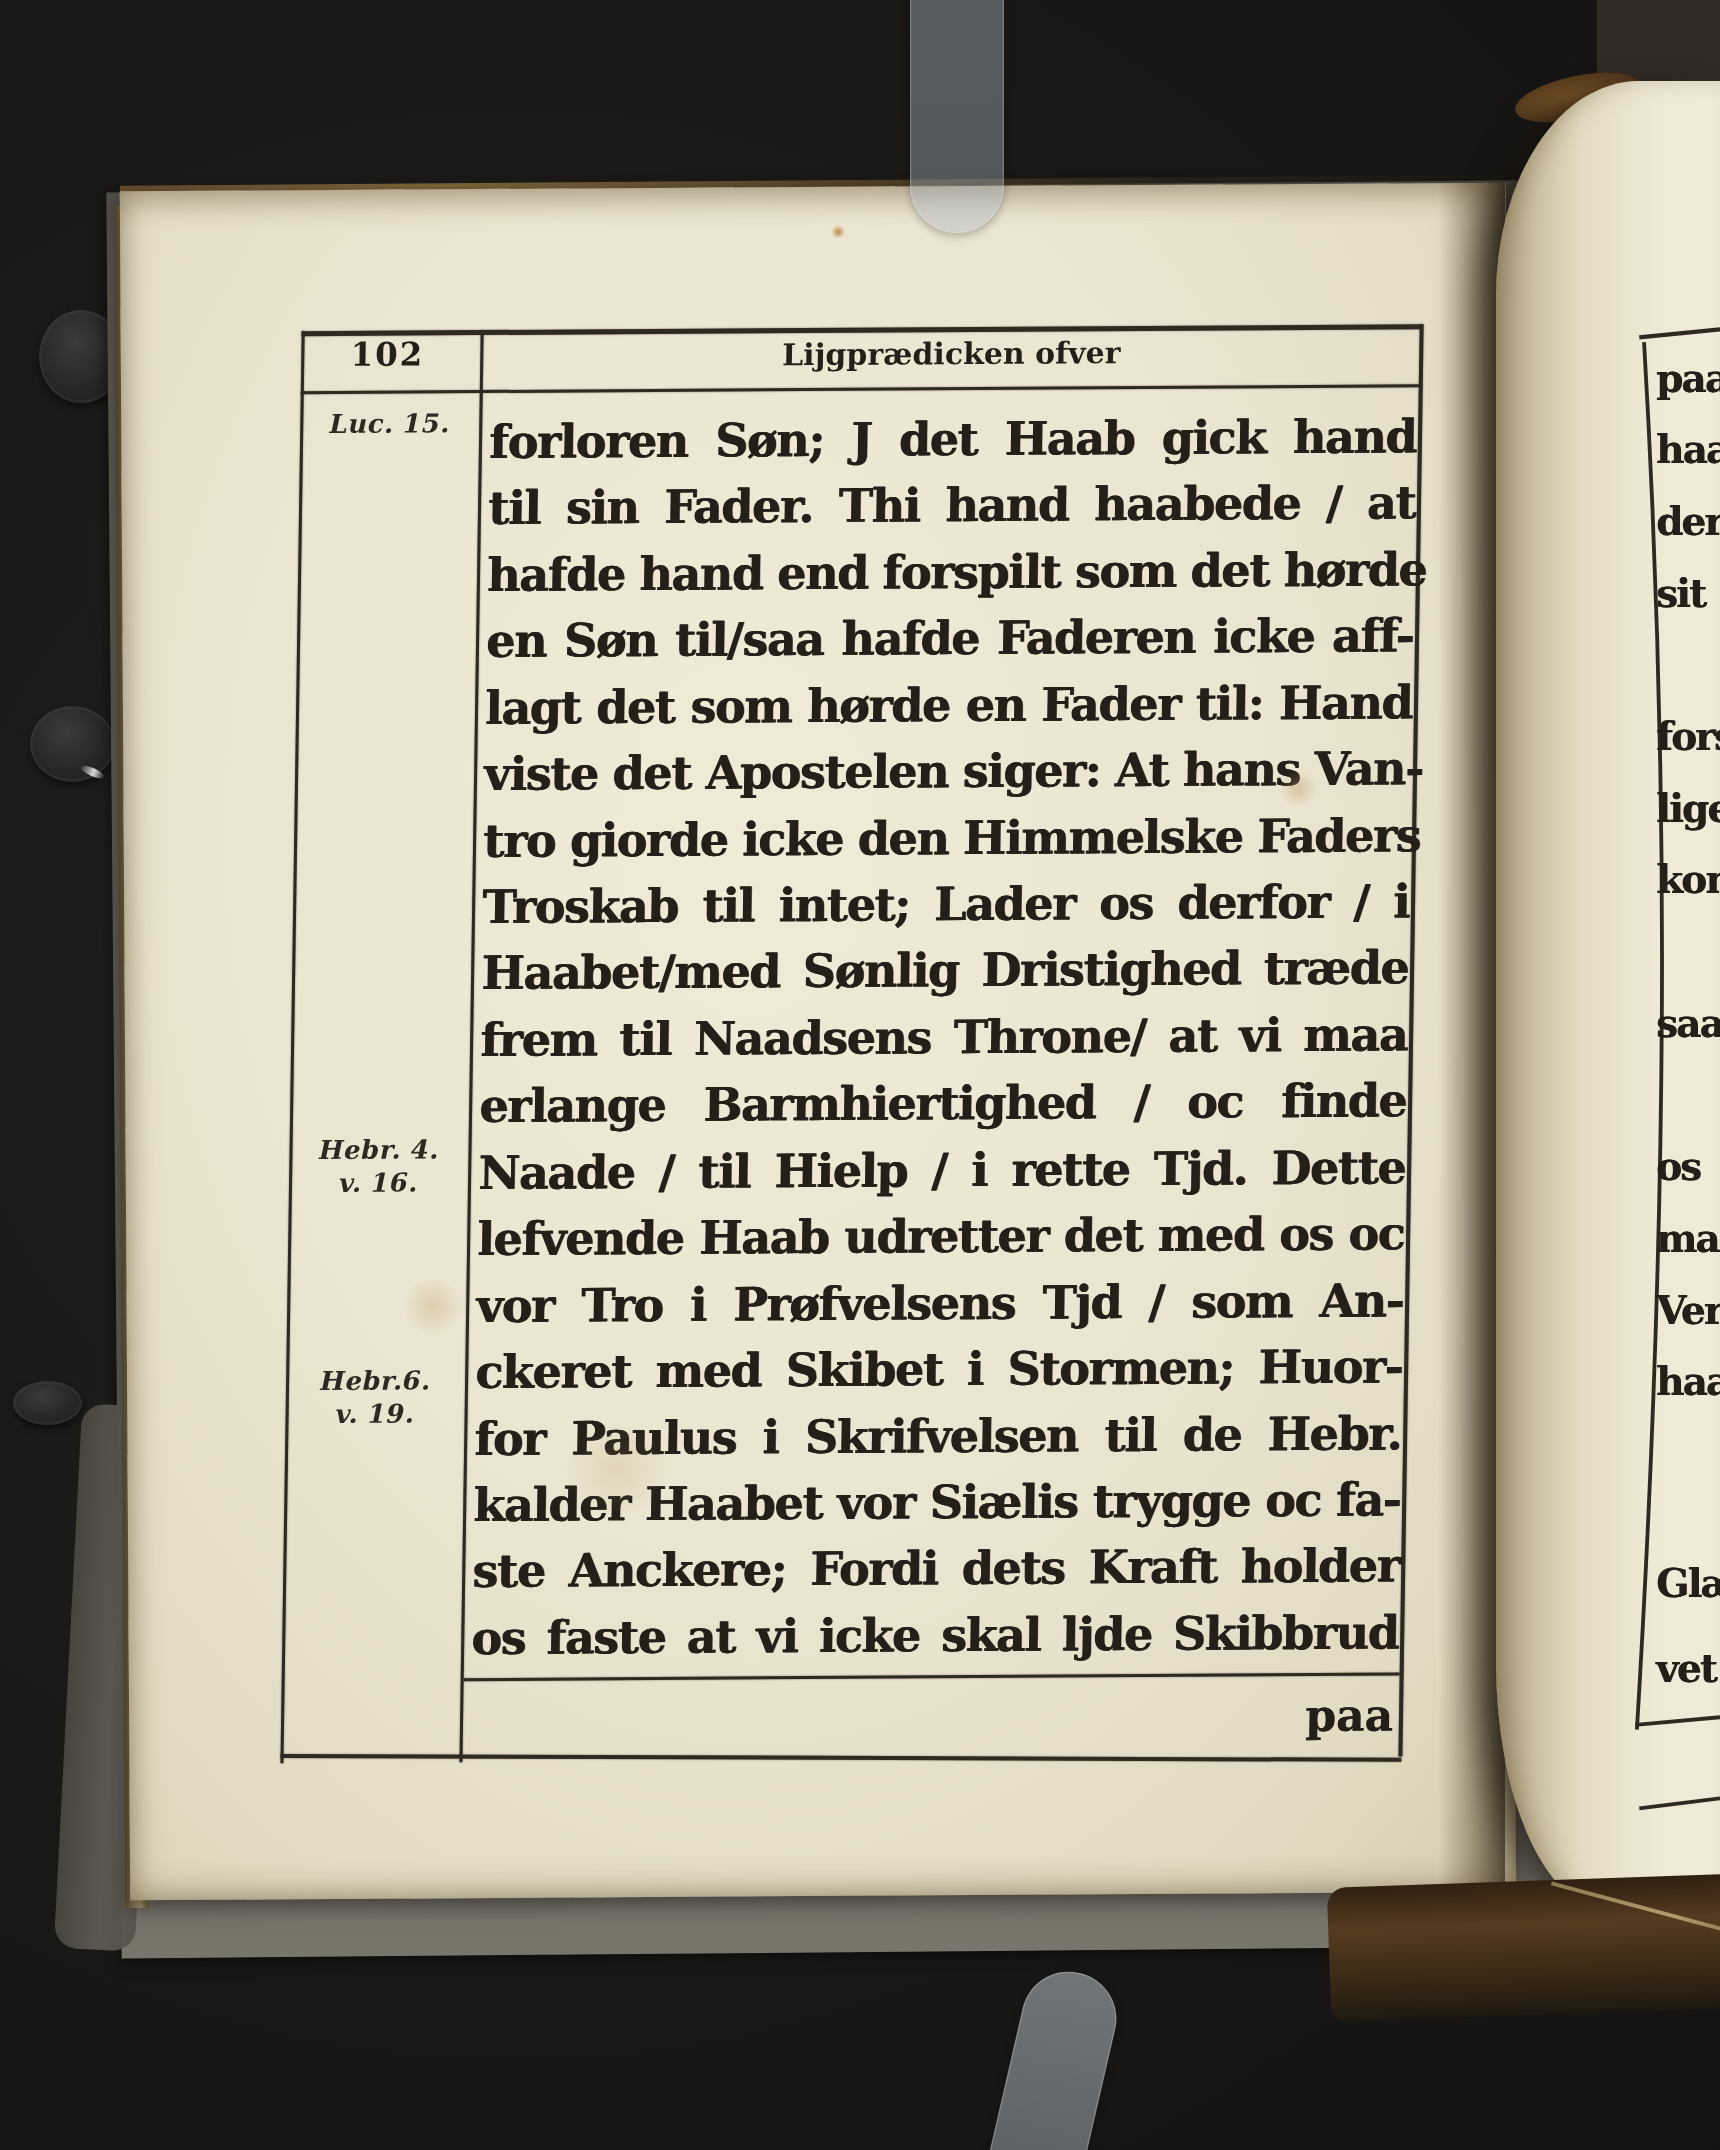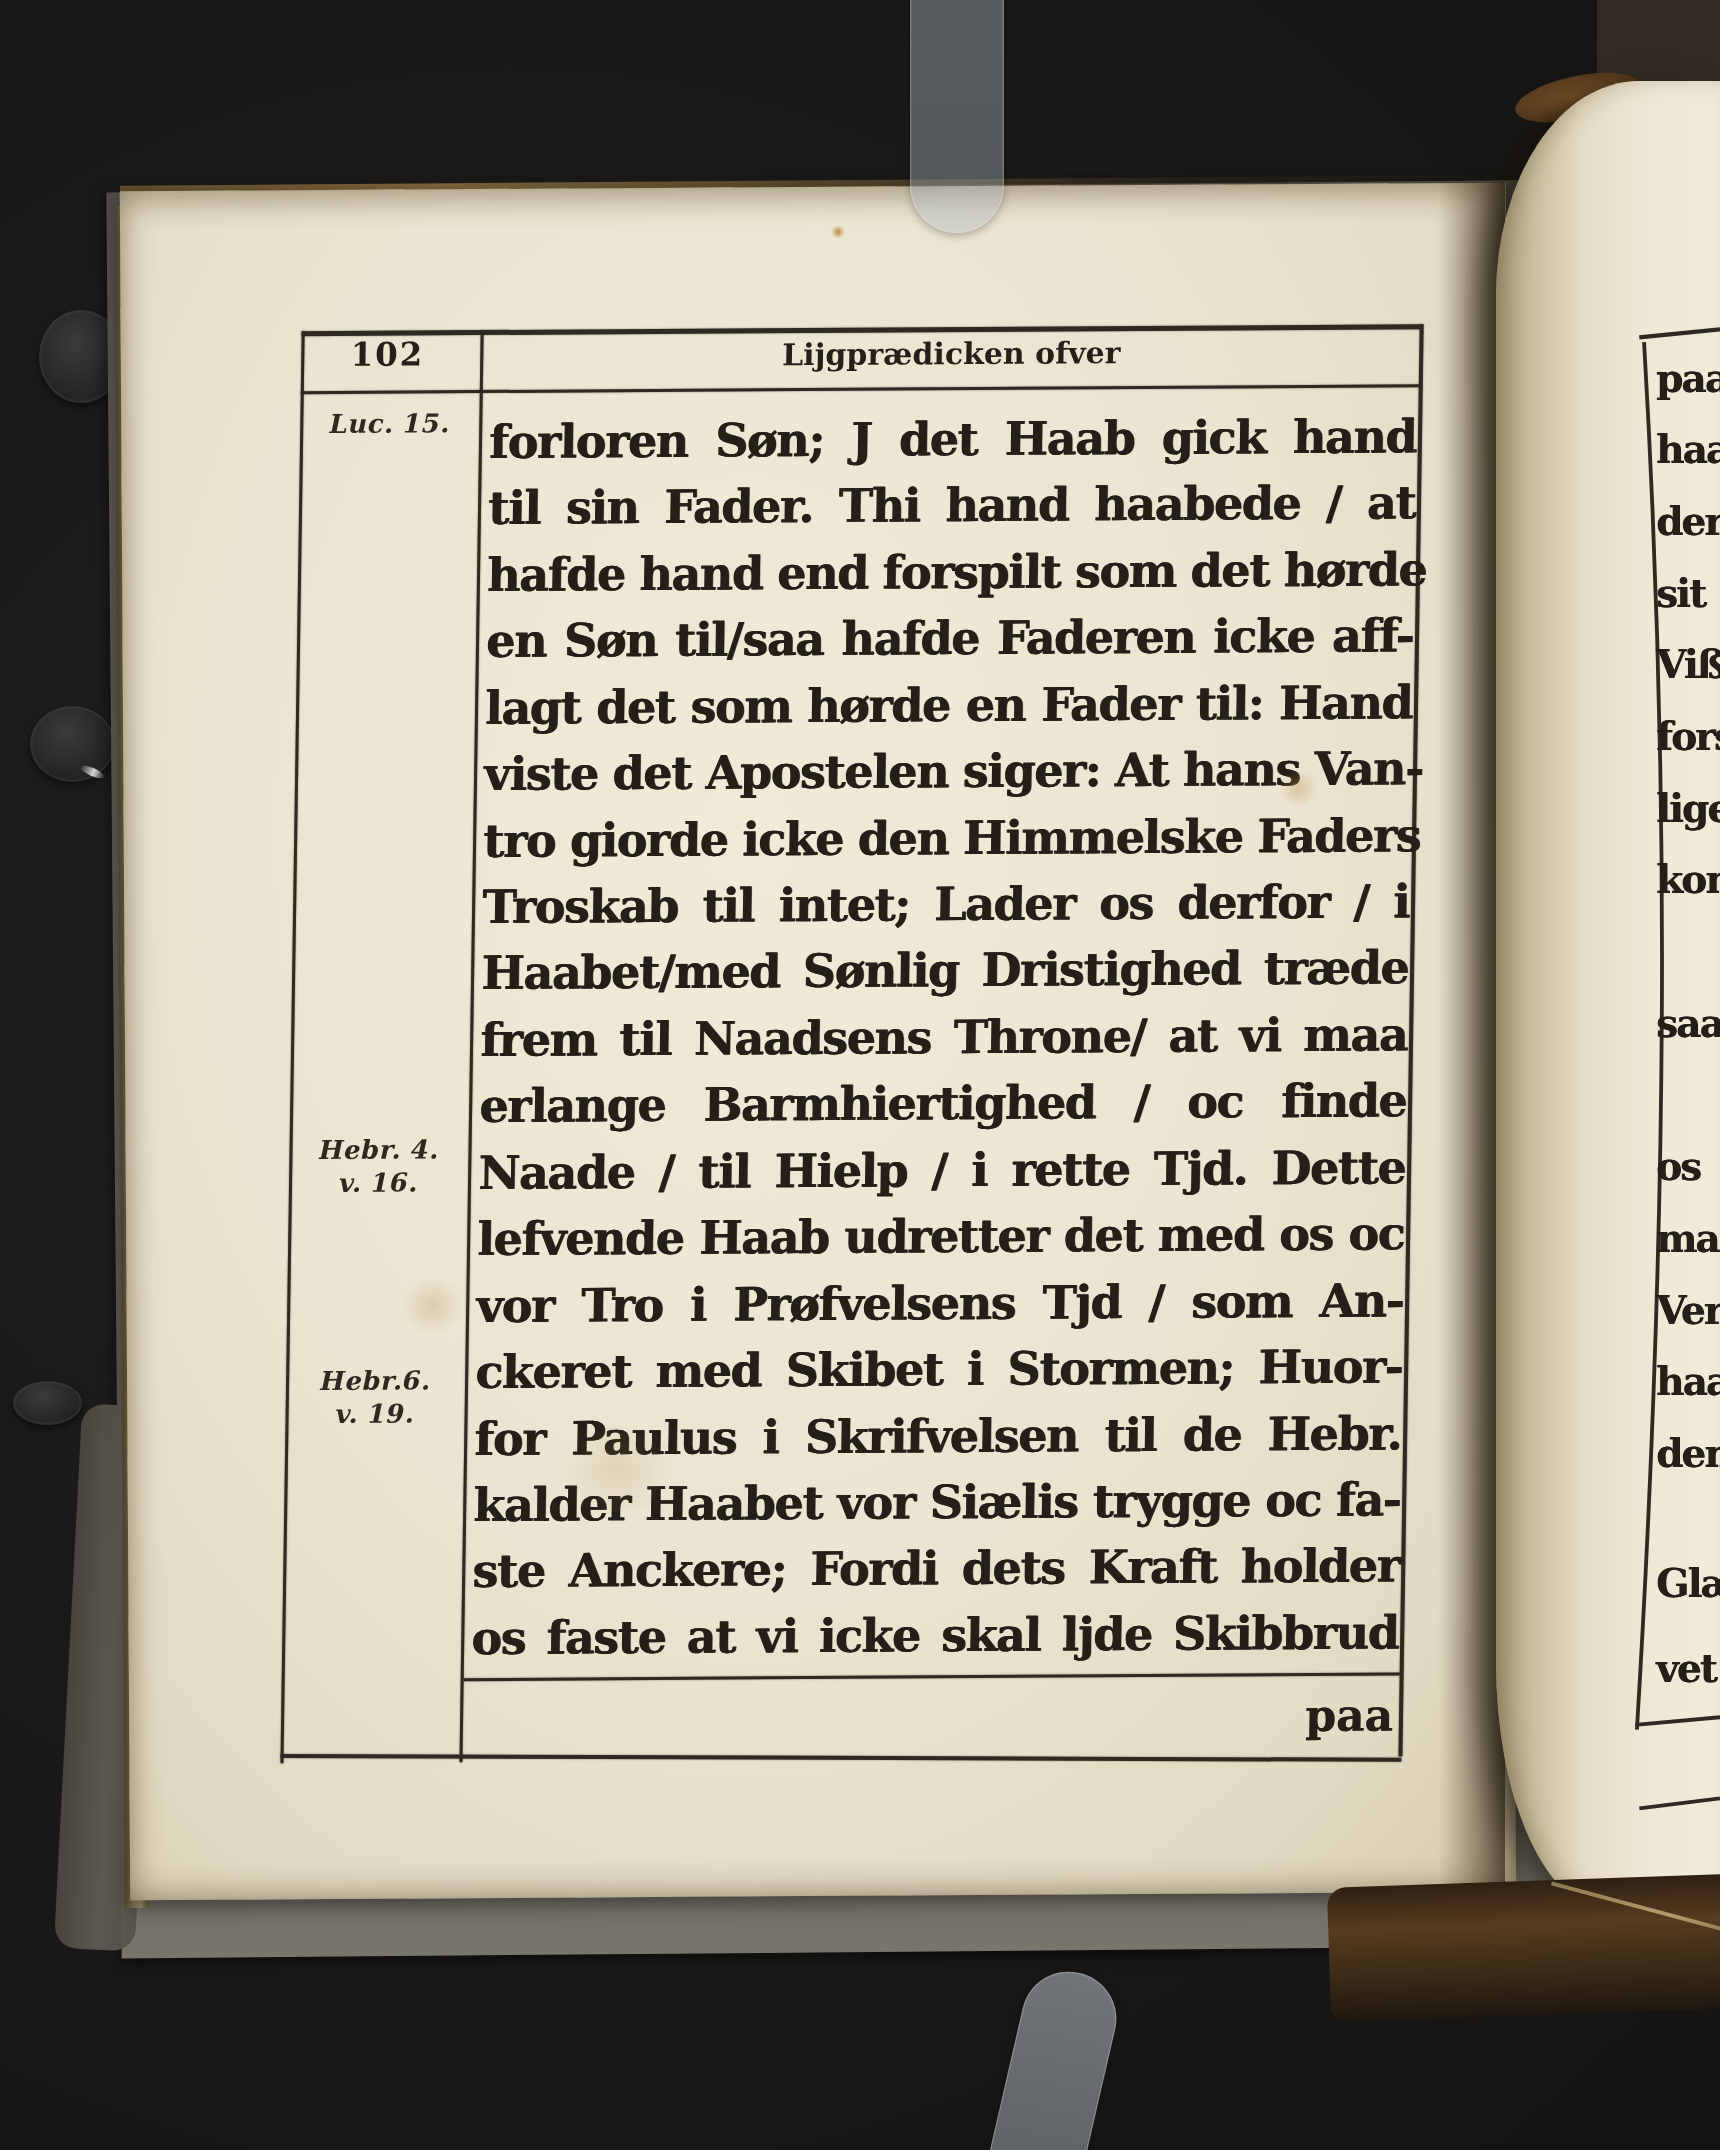--- a/index.html
+++ b/index.html
@@ -206,30 +206,28 @@
     <svg id="next-page-svg" width="224" height="1831" viewBox="0 0 469 3830">
       <line x1="300" y1="535" x2="469" y2="518" stroke="#2e2a22" stroke-width="9"></line>
       <path d="M 310 545 C 360 1400, 365 2300, 295 3450" fill="none" stroke="#2e2a22" stroke-width="8"></path>
       <line x1="292" y1="3440" x2="469" y2="3424" stroke="#2e2a22" stroke-width="8"></line>
       <line x1="300" y1="3615" x2="469" y2="3594" stroke="#2e2a22" stroke-width="8"></line>
     </svg>
     <div class="sliver-line" style="top:261px">paa</div>
     <div class="sliver-line" style="top:332px">haab</div>
     <div class="sliver-line" style="top:404px">der f</div>
     <div class="sliver-line" style="top:476px">sit</div>
-    <div class="sliver-line" style="top:547px">Viß</div>
     <div class="sliver-line" style="top:619px">forsi</div>
     <div class="sliver-line" style="top:691px">ligef</div>
     <div class="sliver-line" style="top:762px">kom</div>
     <div class="sliver-line" style="top:906px">saae</div>
     <div class="sliver-line" style="top:1049px">os</div>
     <div class="sliver-line" style="top:1121px">maa</div>
     <div class="sliver-line" style="top:1193px">Ver</div>
     <div class="sliver-line" style="top:1264px">haa</div>
-    <div class="sliver-line" style="top:1336px">den</div>
     <div class="sliver-line" style="top:1466px">Glæ</div>
     <div class="sliver-line" style="top:1551px">vet i</div>
   </div>
 
   <div id="leather-bottom" class="abs"></div>
   <div id="leather-edge-line" class="abs"></div>
 
   <div id="holder-top" class="abs holder"></div>
   <div id="holder-bottom" class="abs holder"></div>
 

